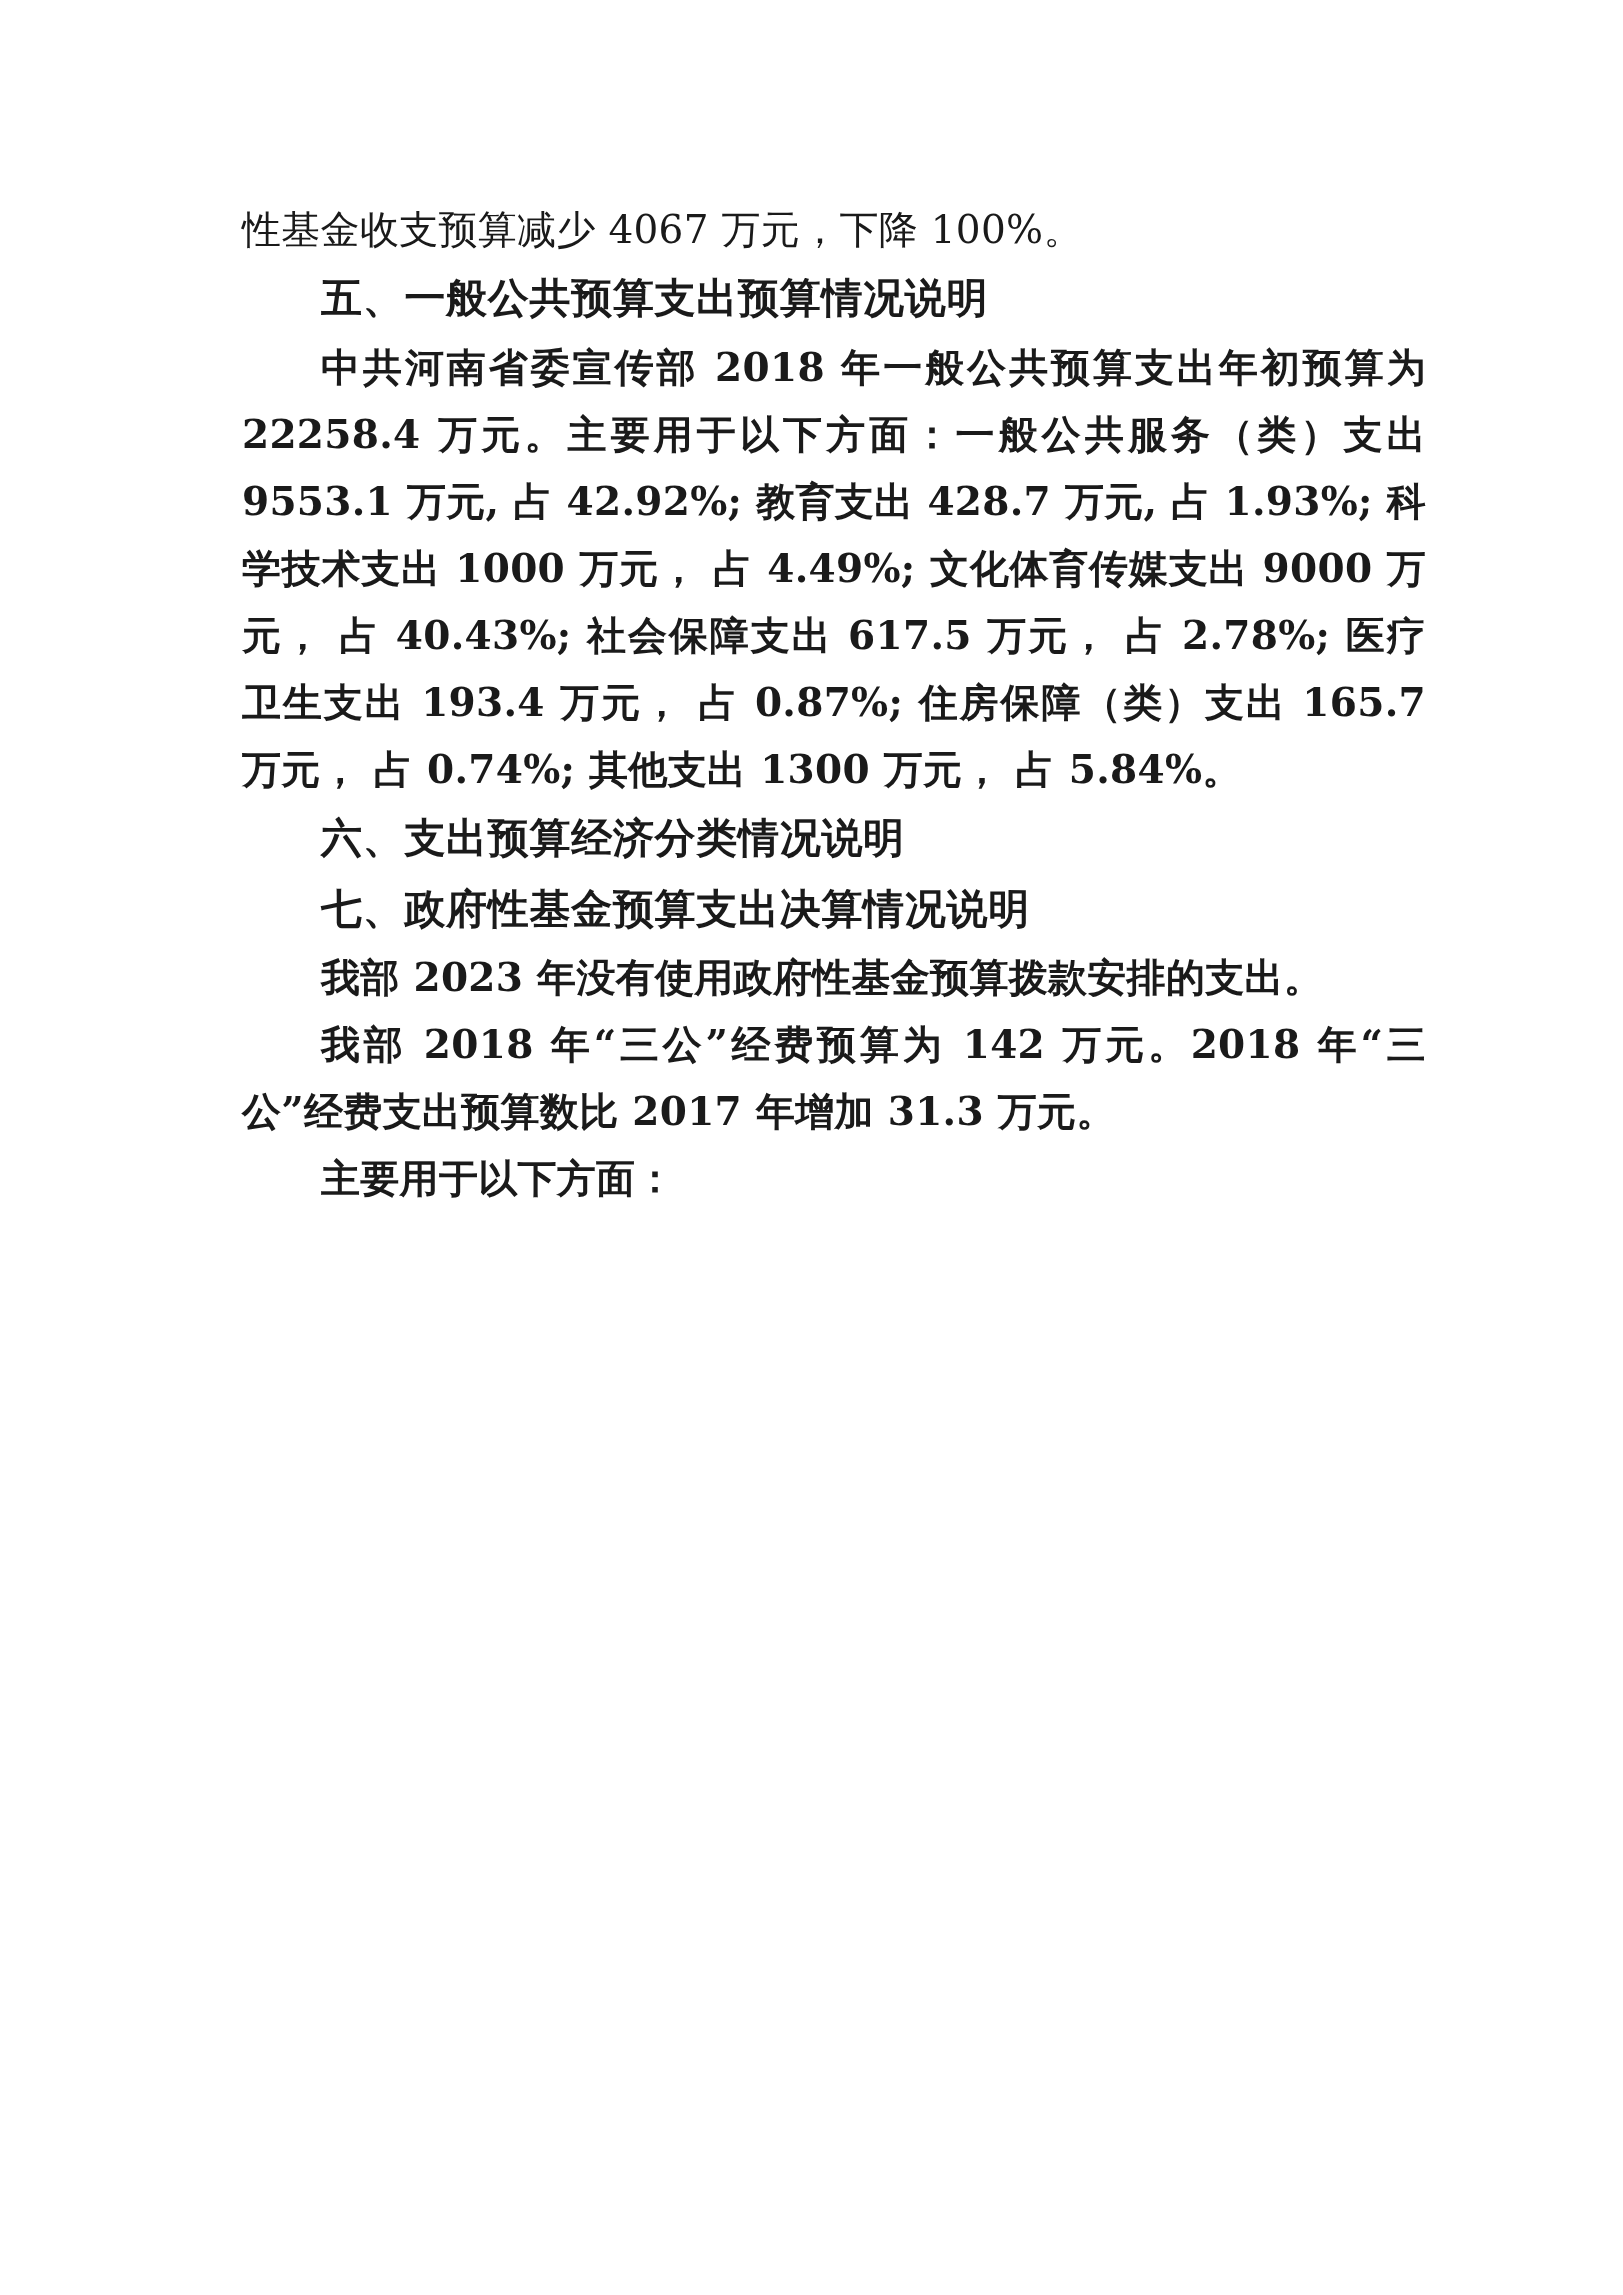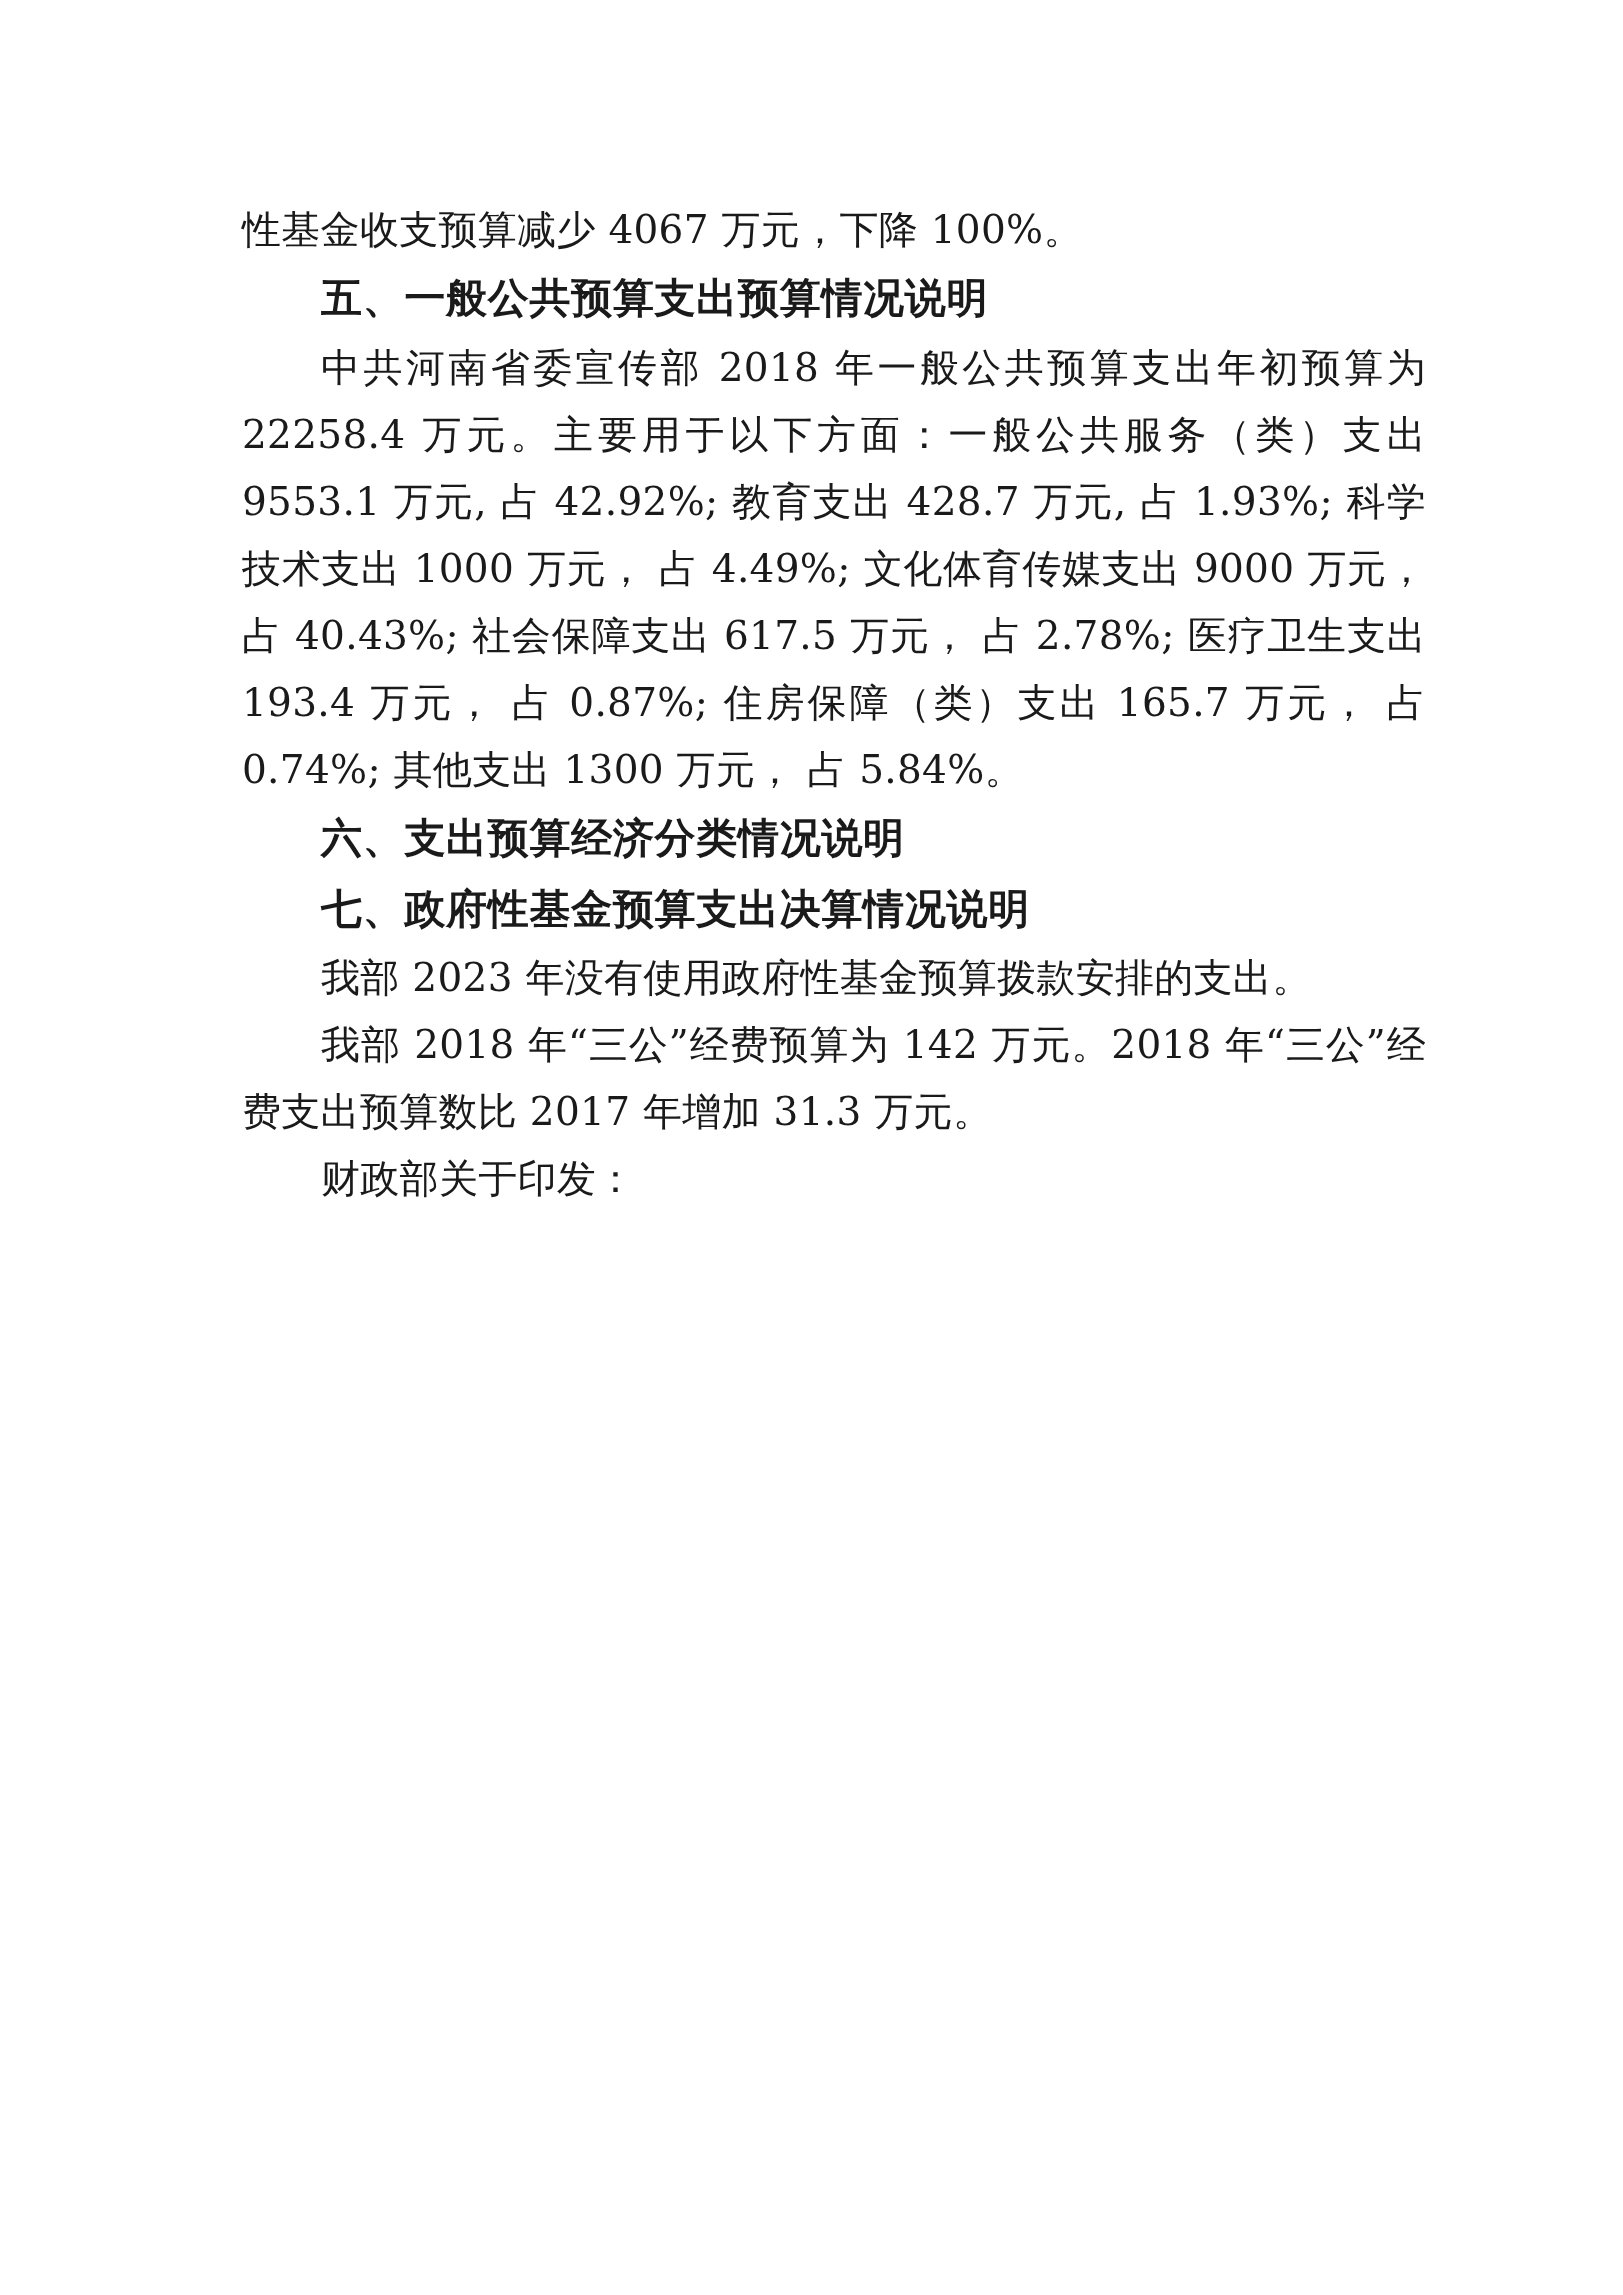--- a/index.html
+++ b/index.html
@@ -27,20 +27,21 @@
   p {
     margin: 0;
     font-size: 39px;
     line-height: 1.72;
     text-align: justify;
     text-justify: inter-ideograph;
     letter-spacing: 0.3px;
   }
   .para {
     text-indent: 79px;
+    font-weight: bold;
   }
   .cont {
     text-indent: 0;
   }
   .heading {
     margin: 0;
     font-family: "DejaVu Sans", "Liberation Sans", sans-serif;
     font-size: 41px;
     font-weight: bold;
     line-height: 1.72;
@@ -63,17 +64,17 @@
     <h2 class="heading">六、支出预算经济分类情况说明</h2>
 
 
     <h2 class="heading">七、政府性基金预算支出决算情况说明</h2>
 
     <p class="para">我部 2023 年没有使用政府性基金预算拨款安排的支出。</p>
 
 
     <p class="para">我部 2018 年“三公”经费预算为 142 万元。2018 年“三公”经费支出预算数比 2017 年增加 31.3 万元。</p>
 
-    <p class="para">财政部关于印发：</p>
+    <p class="para">主要用于以下方面：</p>
 
   </div>
 </div>
 
 
 </body></html>

